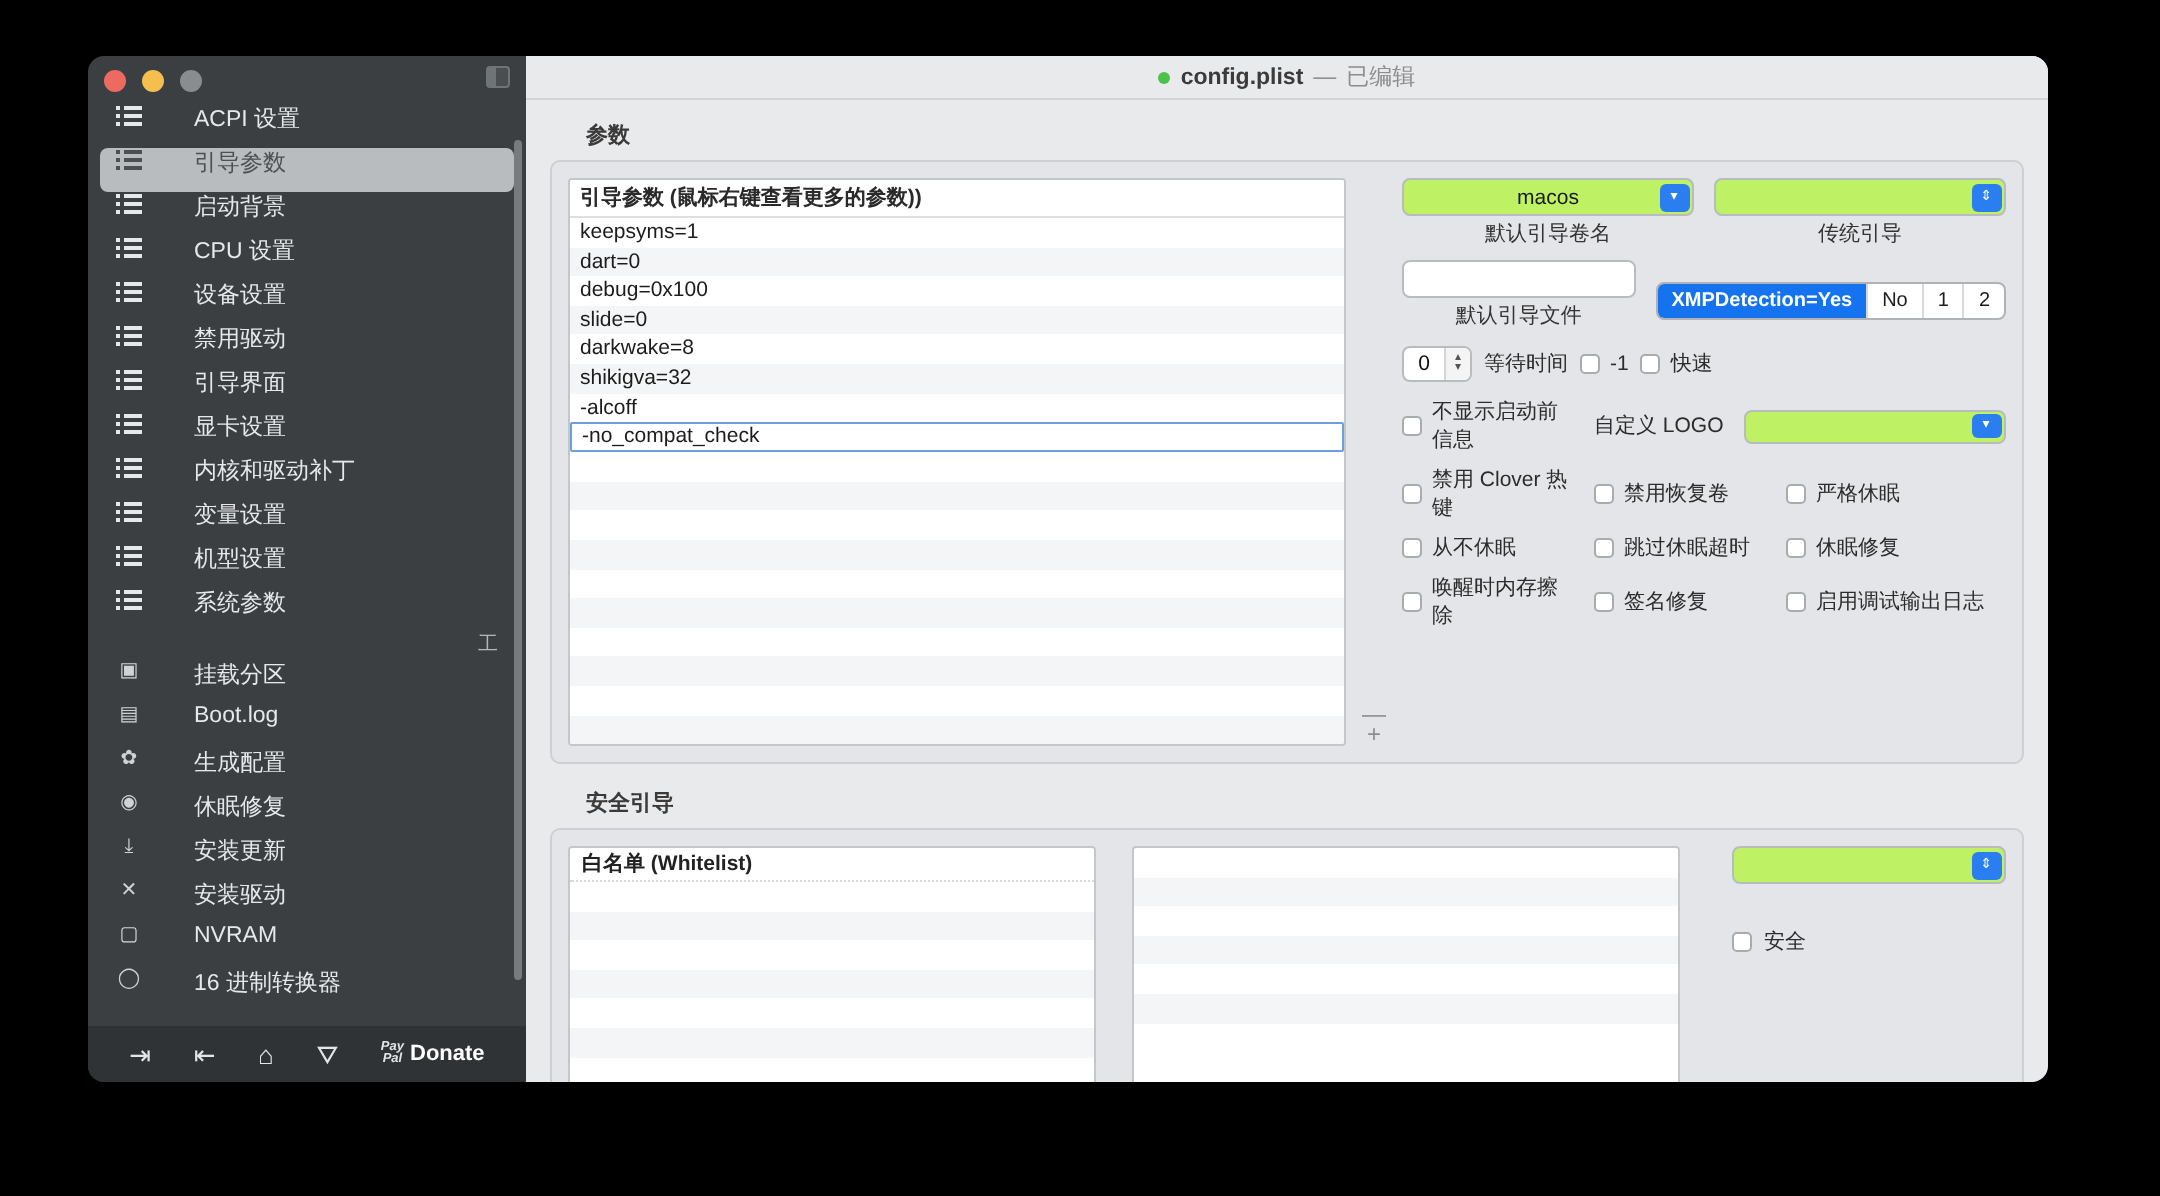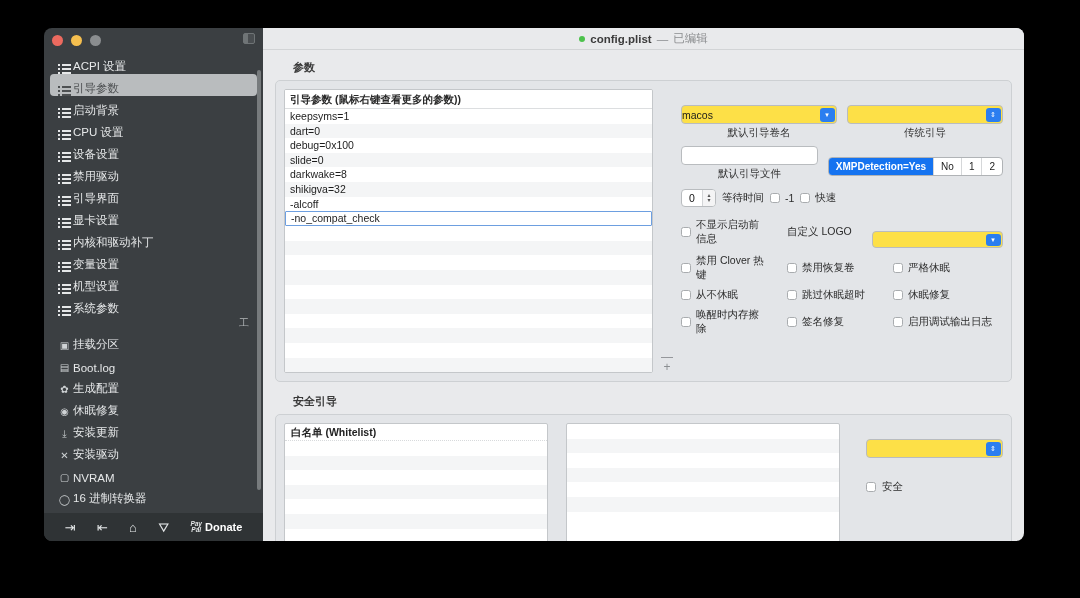--- a/index.html
+++ b/index.html
@@ -41,21 +41,21 @@
     width: 12px; height: 11px; border: 1px solid #6f7476;
     border-radius: 2px; background: #4a4e51;
   }
   .sb-toggle::after {
     content:""; position:absolute; left:0; top:0; bottom:0; width:4px;
     background:#6f7476;
   }
 
   .nav { flex: 1; overflow: hidden; position: relative; padding-top: 4px; }
   .nav-item {
-    display: flex; align-items: flex-end; gap: 2px;
+    display: flex; align-items: flex-start; gap: 26px;
     height: 22px; margin: 0 6px; padding: 0 8px;
     border-radius: 4px;
     color: #e6e8e9; font-size: 11.5px;
     white-space: nowrap;
   }
   .nav-item.selected { background: #b9bcbe; color: #4d5052; }
   .nav-item .ico {
     width: 13px; height: 11px; flex: none; position: relative;
     display:inline-block;
   }
@@ -150,24 +150,24 @@
     display:flex; flex-direction:column; justify-content:flex-end;
     align-items:center; gap:1px; width:12px; padding-bottom:1px;
   }
   .pm { color:#8b8e91; font-size:12px; line-height:9px; }
 
   
   .opts { flex: 1; }
   .row { display: flex; gap: 10px; align-items: center; }
   .field-group { flex: 1; }
   .combo {
-    height: 19px; background: #fde047; border: 1px solid #b9bcbf;
+    height: 19px; background: #bef264; border: 1px solid #b9bcbf;
     border-radius: 4px; position: relative;
-    display: flex; align-items: center; 
-    font-size: 10.5px; color: #1a1a1a; margin-top: 16px;
+    display: flex; align-items: center; justify-content: center;
+    font-size: 10.5px; color: #1a1a1a;
   }
   .combo .btn-blue {
     position: absolute; right: 1.5px; top: 1.5px; bottom: 1.5px;
     width: 15px; background: #2b7ef0; border-radius: 3px;
     display:flex; align-items:center; justify-content:center;
     color:#fff; font-size:7px; line-height:6px; flex-direction:column;
   }
   .textfield {
     height: 19px; background: #fff; border: 1px solid #b9bcbf;
     border-radius: 4px; font-size: 10.5px; padding: 0 5px;
@@ -200,21 +200,21 @@
     display:flex; flex-direction:column; align-items:center; justify-content:center;
     font-size:6px; line-height:5px; color:#555;
   }
   .lbl { font-size:10.5px; color:#2c2c2c; }
 
   .cb { width: 10px; height: 10px; border: 1px solid #a9acaf; background: #fff;
         border-radius: 2.5px; flex: none; display:inline-block; }
   .cb-item { display:flex; align-items:center; gap:5px; font-size:10.5px; color:#2c2c2c; }
 
   .cb-grid { margin-top: 8px; display:flex; flex-direction:column; gap:6px; }
-  .cb-line { display:flex; align-items:center; gap:20px; }
+  .cb-line { display:flex; align-items:center; gap:10px; }
   .cb-line .c1 { width: 86px; }
   .cb-line .c2 { width: 86px; }
   .cb-line .c3 { width: 110px; }
 
   .logo-combo { flex:1; height:17px; }
 
   
   .bottom { margin-top: 12px; }
   .panel2 {
     background: #e3e5e8; border: 1px solid #cdd0d3;

